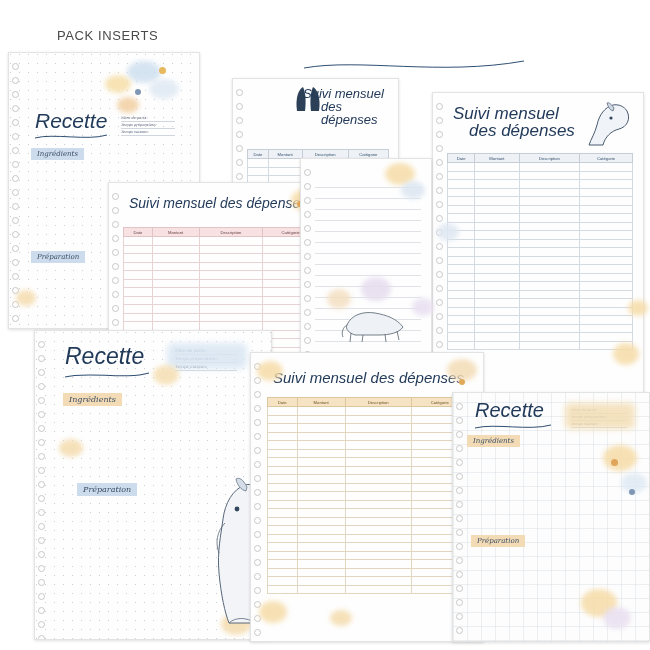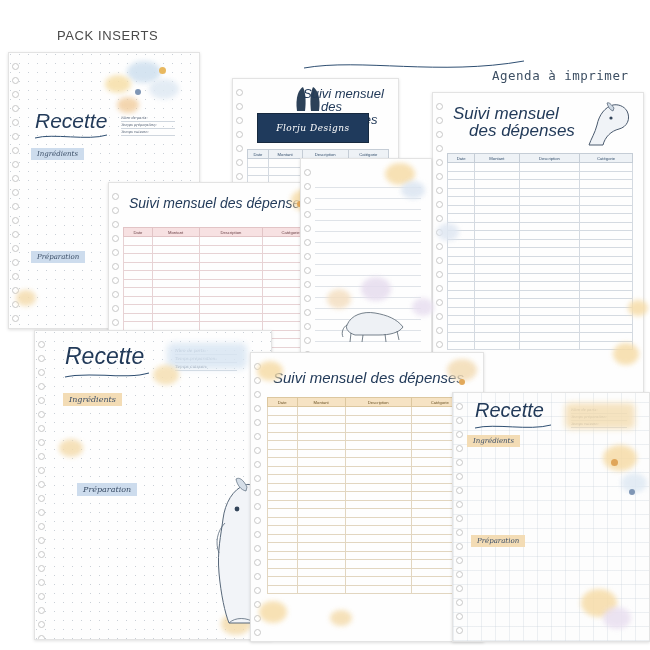--- a/index.html
+++ b/index.html
@@ -101,21 +101,20 @@
   
   .blob{position:absolute;border-radius:50%;filter:blur(2.5px);opacity:.85;}
   .leafdot{position:absolute;border-radius:50%;}
 </style>
 </head>
 <body>
 
 <div class="stage">
 
   <div class="pack-label">PACK INSERTS</div>
-  <div class="brand-sub">Agenda à imprimer</div>
 
   <svg style="position:absolute;left:300px;top:56px;" width="230" height="18">
     <path d="M4 12 C 60 2, 140 20, 224 5" stroke="#2f4f72" stroke-width="1" fill="none"></path>
   </svg>
 
   <div class="page dotted" style="left:8px;top:52px;width:190px;height:275px;">
     <div class="holes">
       <i></i>
         <i></i>
         <i></i>
@@ -183,23 +182,20 @@
     <svg style="position:absolute;left:56px;top:4px;" width="40" height="30">
       <path d="M8 28 C 6 14, 10 6, 14 4 C 17 10, 17 20, 16 28 Z" fill="#2c4158"></path>
       <path d="M30 28 C 32 14, 28 6, 24 4 C 21 10, 21 20, 22 28 Z" fill="#2c4158"></path>
     </svg>
 
     <div class="hand-title" style="position:absolute;left:70px;top:8px;font-size:13px;line-height:13px;width:95px;">
       <div>Suivi mensuel</div>
       <div style="margin-left:18px;">des dépenses</div>
     </div>
 
-    <div class="logo-card" style="left:24px;top:34px;width:110px;height:28px;">
-      <span>Florju Designs</span>
-    </div>
 
     <table class="exp" style="position:absolute;left:14px;top:70px;width:142px;">
       <thead>
         <tr>
           <th>Date</th>
           <th>Montant</th>
           <th>Description</th>
           <th>Catégorie</th>
         </tr>
       </thead>

